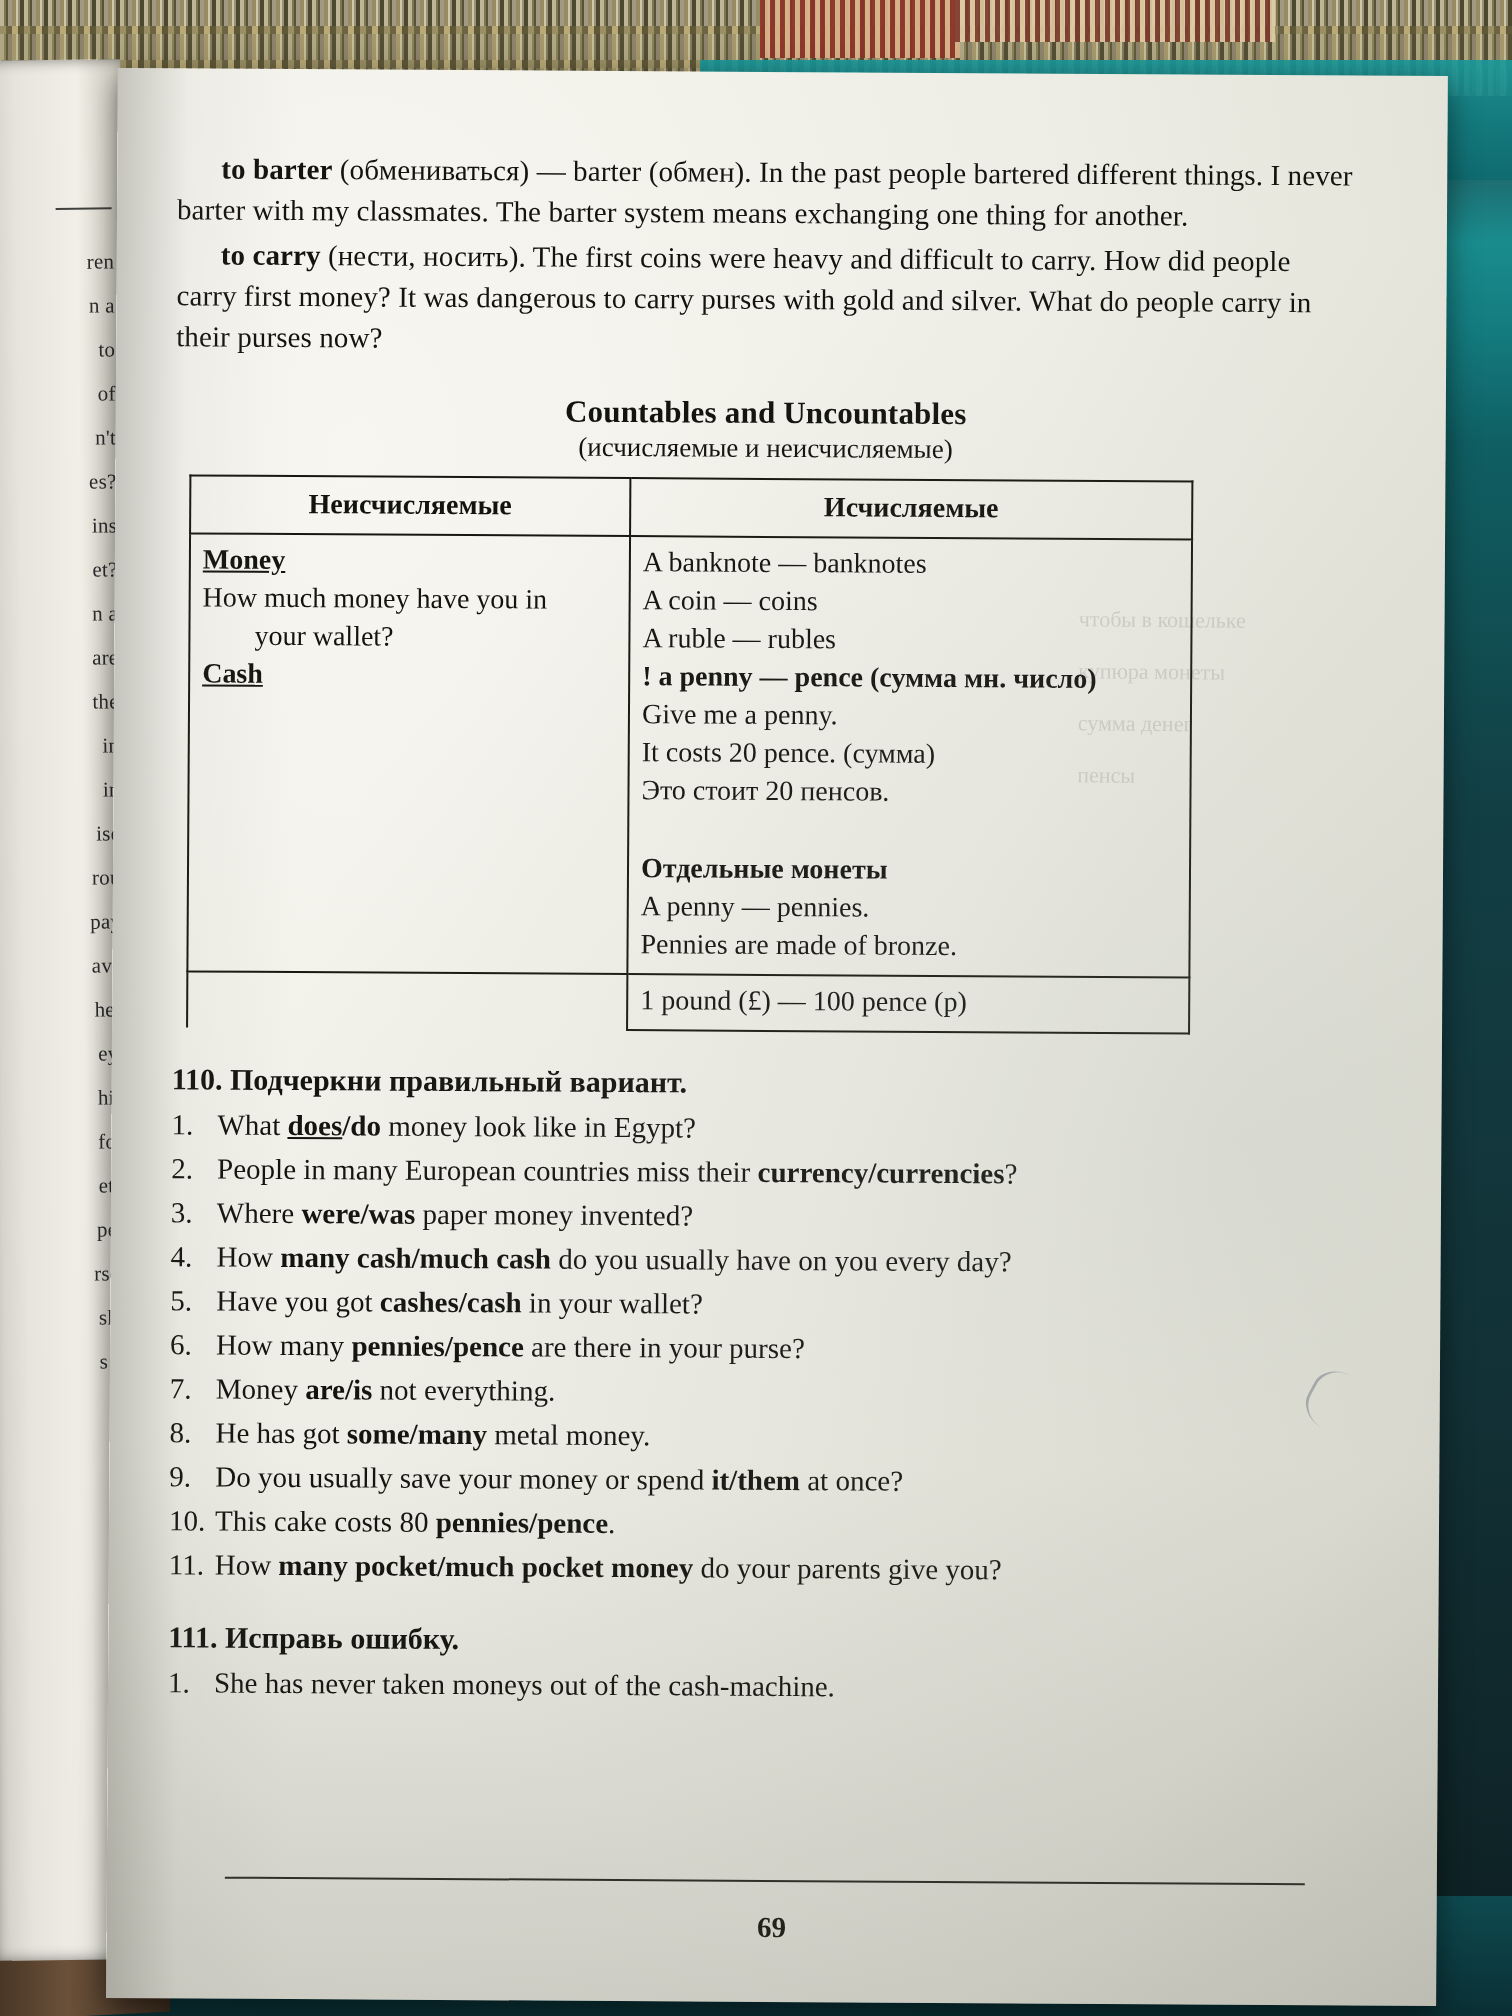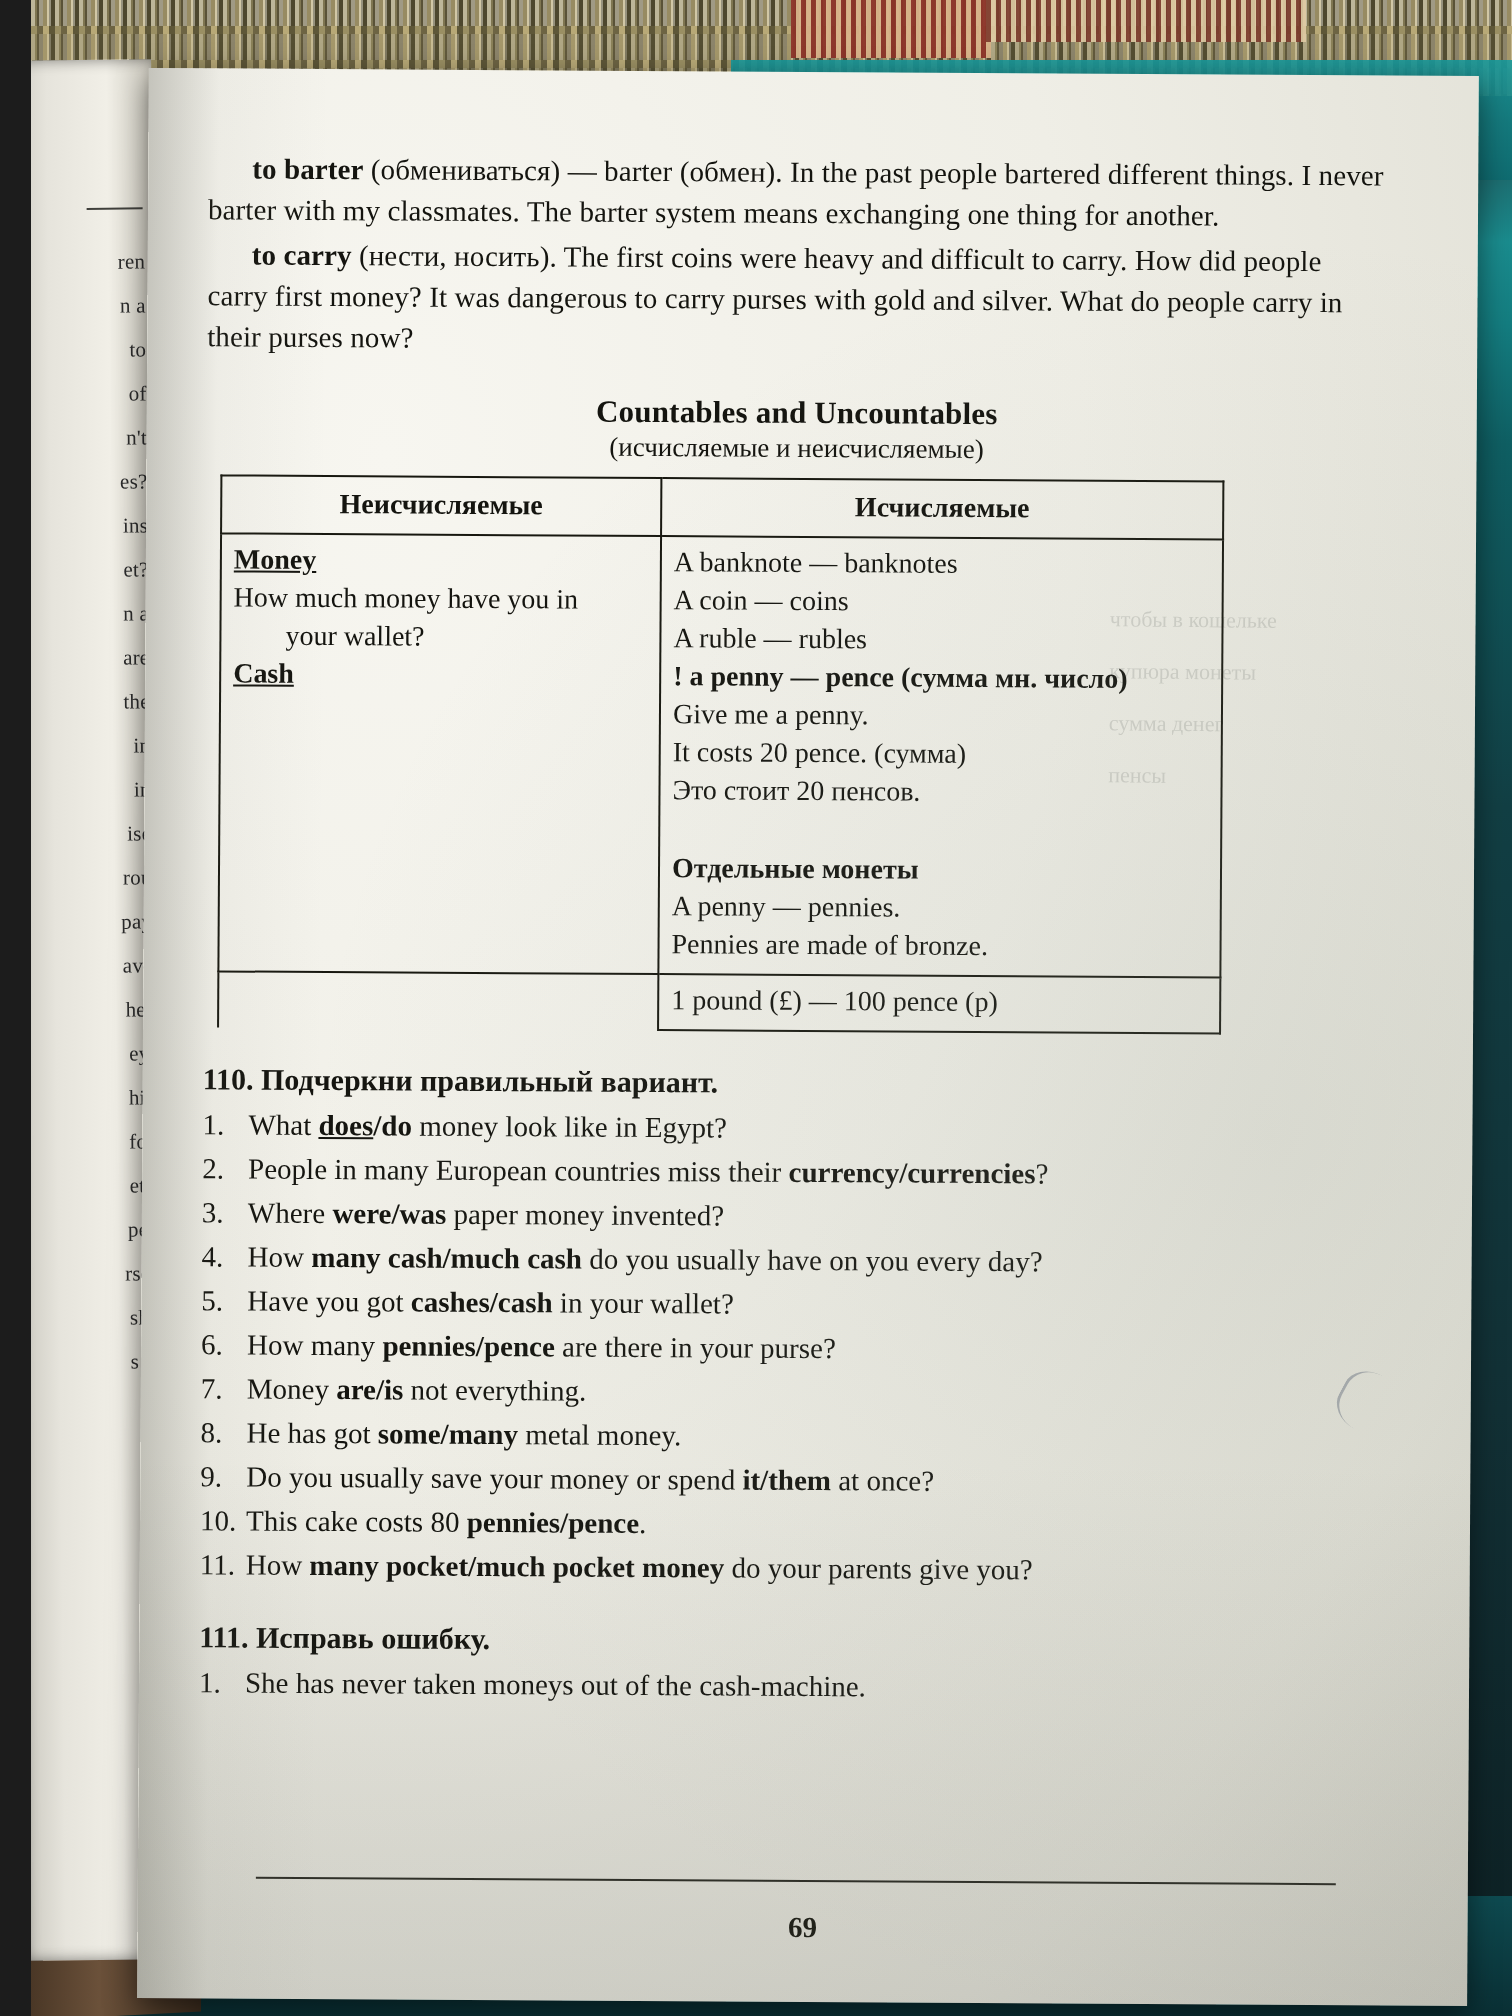--- a/index.html
+++ b/index.html
@@ -15,21 +15,20 @@
     position: relative;
   }
 
   
   .photo {
     position: absolute;
     inset: 0;
     background:
       linear-gradient(180deg, #2b2b28 0%, #3a3b35 3%, #2f3330 6%, #1d6f72 9%, #1a8c8e 12%, #147d80 16%, #0f5f63 22%, #123f44 40%, #123035 70%, #0d1f22 100%);
     overflow: hidden;
-    margin-left: 31px;
   }
   
   .fabric {
     position: absolute;
     left: 0; top: 0;
     width: 1512px; height: 96px;
     background:
       repeating-linear-gradient(90deg,
         #9a8f63 0px, #9a8f63 6px,
         #6d6443 6px, #6d6443 12px,

